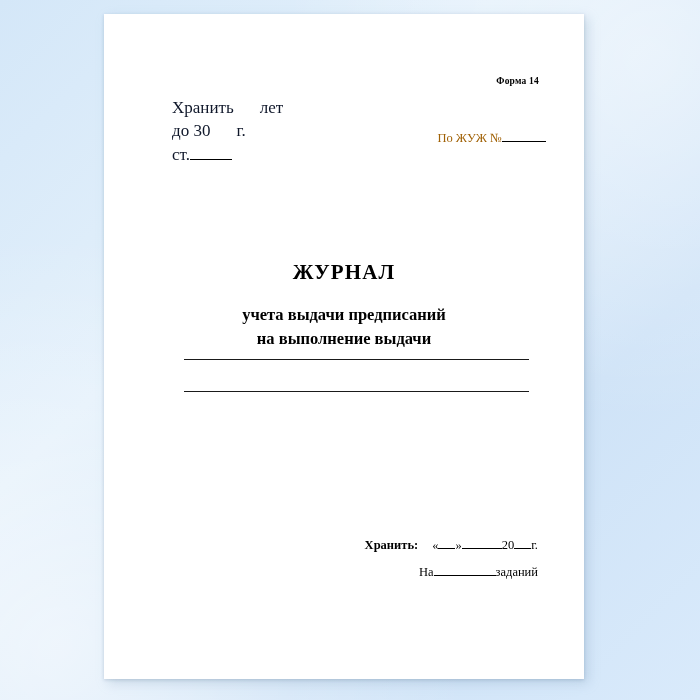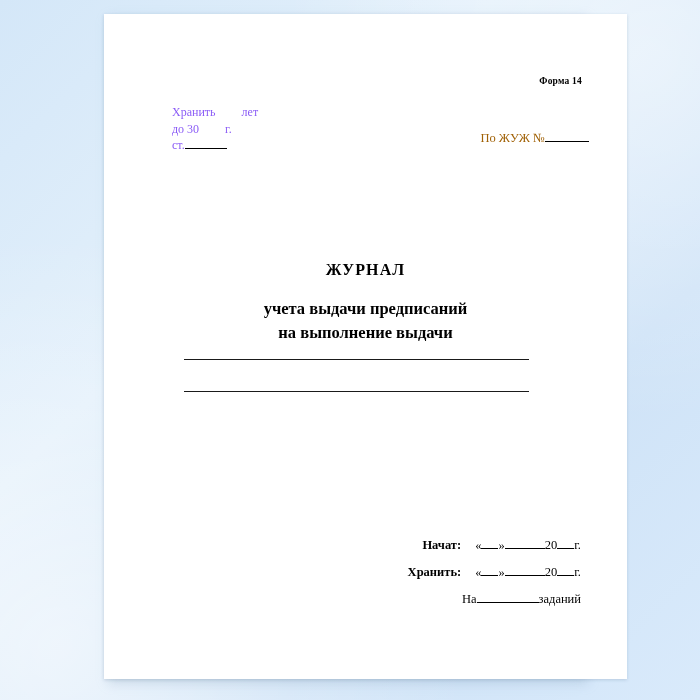--- a/index.html
+++ b/index.html
@@ -35,21 +35,21 @@
     width: 480px;
     height: 665px;
     background: rgba(120, 150, 180, 0.28);
     filter: blur(6px);
     border-radius: 2px;
   }
   .page {
     position: absolute;
     left: 104px;
     top: 14px;
-    width: 523px;
+    width: 480px;
     height: 665px;
     background: #ffffff;
     box-shadow: 0 1px 3px rgba(90,120,150,0.25);
   }
   .page-inner {
     position: relative;
     width: 100%;
     height: 100%;
   }
 
@@ -60,23 +60,23 @@
     font-size: 9.5px;
     font-weight: bold;
     letter-spacing: 0.2px;
     color: #000;
     white-space: nowrap;
   }
 
   .storage-block {
     position: absolute;
     left: 68px;
-    top: 90px;
-    font-size: 12px;
-    color: #8b5cf6;
+    top: 82px;
+    font-size: 17px;
+    color: #0f172a;
     line-height: 1.38;
   }
   .storage-line {
     white-space: pre;
     display: block;
   }
   .storage-line .gap-sm { display: inline-block; width: 26px; }
   .storage-line .ul {
     display: inline-block;
     width: 42px;
@@ -102,21 +102,21 @@
 
   .title-block {
     position: absolute;
     left: 0;
     right: 0;
     top: 246px;
     text-align: center;
     color: #000;
   }
   .title-main {
-    font-size: 16px;
+    font-size: 21px;
     font-weight: bold;
     letter-spacing: 1.1px;
     line-height: 1.2;
   }
   .title-sub {
     font-size: 16.5px;
     font-weight: bold;
     line-height: 1.42;
     margin-top: 18px;
   }
@@ -187,23 +187,20 @@
           <div>учета выдачи предписаний</div>
           <div>на выполнение выдачи</div>
         </div>
       </div>
 
       <div class="rule rule-1"></div>
       <div class="rule rule-2"></div>
 
       <div class="footer-block">
         <div class="footer-row">
-          <span class="lbl">Начат:</span><span class="spacer"></span><span>«</span><span class="ul-xs"></span><span>»</span><span class="ul-md"></span><span>20</span><span class="ul-xs"></span><span>г.</span>
-        </div>
-        <div class="footer-row">
           <span class="lbl">Хранить:</span><span class="spacer"></span><span>«</span><span class="ul-xs"></span><span>»</span><span class="ul-md"></span><span>20</span><span class="ul-xs"></span><span>г.</span>
         </div>
         <div class="footer-row">
           <span>На</span><span class="ul-lg"></span><span>заданий</span>
         </div>
       </div>
 
     </div>
   </div>
 </div>

